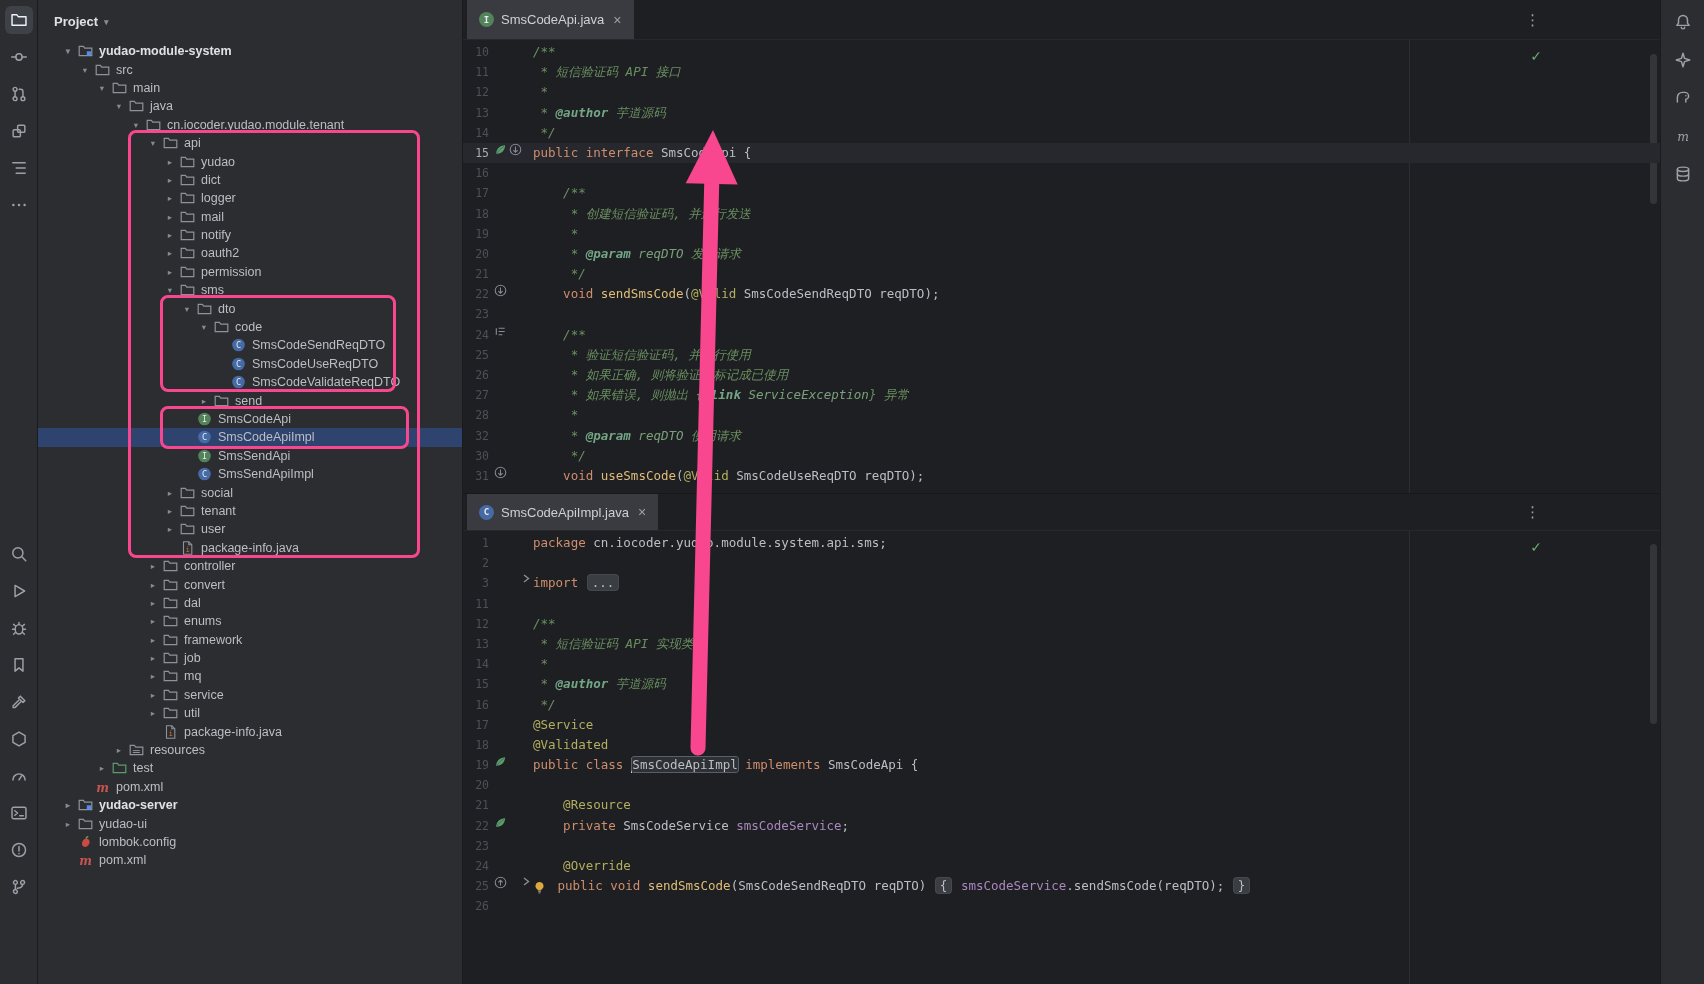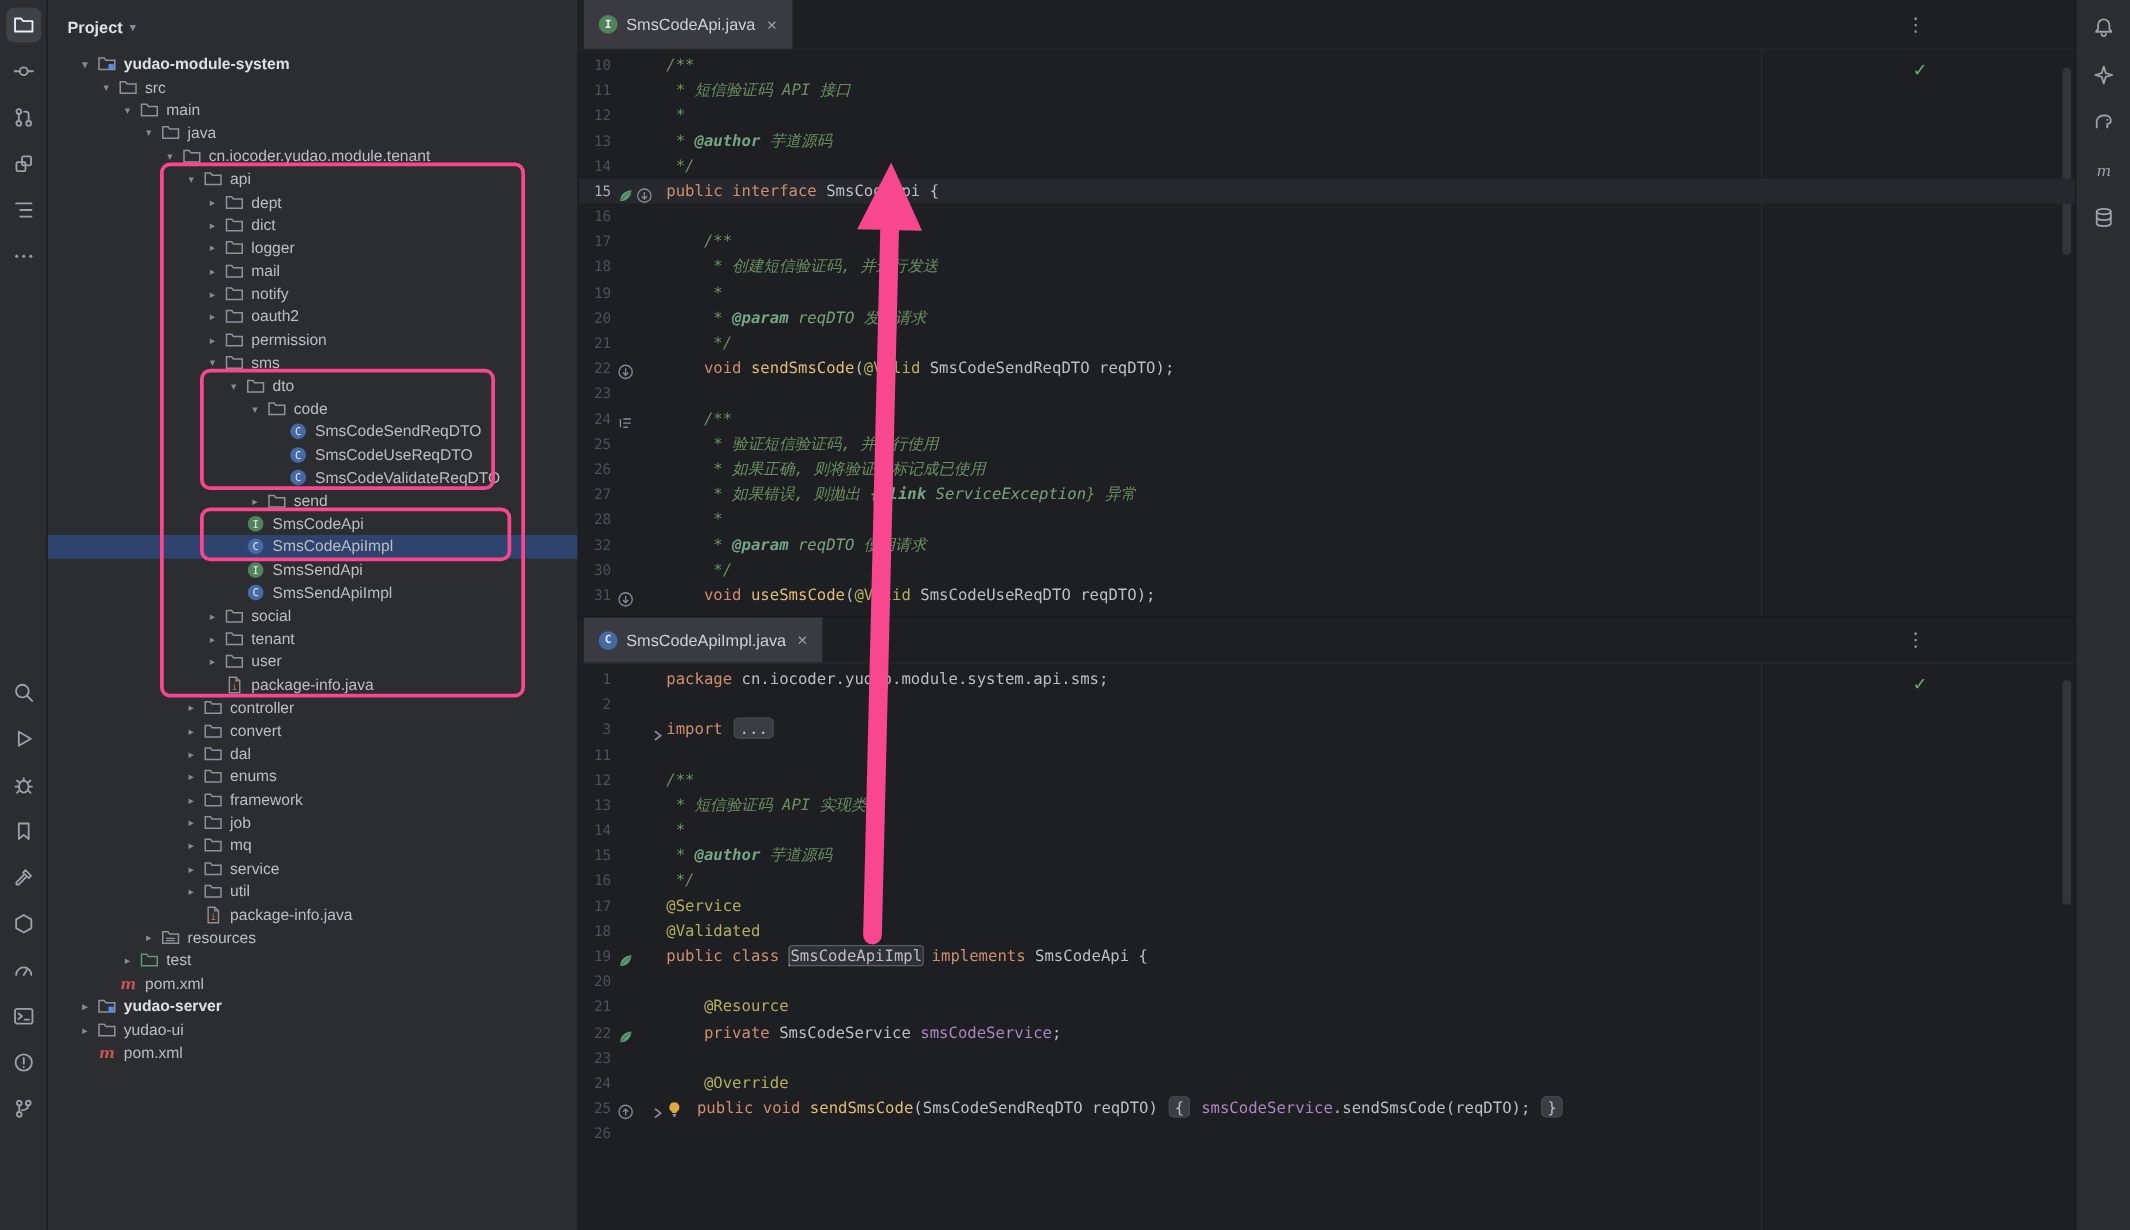--- a/index.html
+++ b/index.html
@@ -35,21 +35,21 @@
   .tab{position:absolute;left:4px;top:0;bottom:0;display:inline-flex;align-items:center;gap:7px;padding:0 12px;background:#393B40;color:#CED0D6;font-size:13px;cursor:pointer}
   .tab-ic{width:15px;height:15px;border-radius:50%;display:inline-flex;align-items:center;justify-content:center;font-size:9px;font-weight:bold;color:#E8EAED;font-family:"DejaVu Sans Mono",monospace;flex:none}
   .tab-ic.ifc{background:#52835A}
   .tab-ic.cls{background:#456AA6}
   .tab-close{color:#9DA0A8;font-size:14px;margin-left:2px;cursor:pointer}
   .tab-more{position:absolute;right:120px;top:50%;transform:translateY(-50%);color:#9DA0A8;font-size:15px;cursor:pointer}
   .code{position:absolute;left:0;right:0;bottom:0;font-family:"DejaVu Sans Mono",monospace;font-size:12.5px;line-height:20.2px;padding-top:2px;
         background:linear-gradient(to right,transparent 946px,#2B2D30 946px,#2B2D30 947px,transparent 947px)}
   .editor.top .code{top:40px}
   .editor.bottom .code{top:37px}
-  .code-line{display:flex;align-items:flex-end;height:20.2px}
+  .code-line{display:flex;align-items:flex-start;height:20.2px}
   .code-line.hl{background:#26282E}
   .ln{width:26px;flex:none;text-align:right;color:#4B5059;font-size:11.5px}
   .code-line.hl .ln{color:#A8ACB3}
   .gico{width:30px;flex:none;display:flex;gap:2px;padding-left:5px;align-items:center}
   .g-ic{display:inline-flex;align-items:center}
   .foldcol{width:14px;flex:none;display:inline-flex;justify-content:center;align-items:center}
   .src{white-space:pre}
   .tok-kw{color:#CF8E6D}
   .tok-pl{color:#BCBEC4}
   .tok-cm{color:#6A8F60;font-style:italic}
@@ -240,21 +240,21 @@
         </span>
         <span>api</span>
       </div>
       <div class="tree-row" style="padding-left: 124px;">
         <span class="chev">▸</span>
         <span class="t-icon">
           <svg width="17" height="16" viewBox="0 0 16 16" fill="none" stroke="#8E9299" stroke-width="1.2">
             <path d="M1.7 3.4h4.2l1.3 1.7h7.1v7.5H1.7z"></path>
           </svg>
         </span>
-        <span>dept</span>
+        <span>yudao</span>
       </div>
       <div class="tree-row" style="padding-left: 124px;">
         <span class="chev">▸</span>
         <span class="t-icon">
           <svg width="17" height="16" viewBox="0 0 16 16" fill="none" stroke="#8E9299" stroke-width="1.2">
             <path d="M1.7 3.4h4.2l1.3 1.7h7.1v7.5H1.7z"></path>
           </svg>
         </span>
         <span>dict</span>
       </div>
@@ -578,20 +578,30 @@
         <span>yudao-server</span>
       </div>
       <div class="tree-row" style="padding-left: 22px;">
         <span class="chev">▸</span>
         <span class="t-icon">
           <svg width="17" height="16" viewBox="0 0 16 16" fill="none" stroke="#8E9299" stroke-width="1.2">
             <path d="M1.7 3.4h4.2l1.3 1.7h7.1v7.5H1.7z"></path>
           </svg>
         </span>
         <span>yudao-ui</span>
+      </div>
+      <div class="tree-row" style="padding-left: 22px;">
+        <span class="chev"></span>
+        <span class="t-icon">
+          <svg width="17" height="16" viewBox="0 0 16 16">
+            <path d="M8.5 4.5C11 4.5 12.5 6.5 12 9c-.5 2.8-3.5 4.5-5.5 3.8C4.6 12.2 4 10 4.8 8 5.6 5.9 7 4.5 8.5 4.5Z" fill="#CB4B42"></path>
+            <path d="M8.5 4.5C8.8 3.2 9.6 2.6 10.8 2.5" stroke="#5C9C6E" stroke-width="1.3" fill="none"></path>
+          </svg>
+        </span>
+        <span>lombok.config</span>
       </div>
       <div class="tree-row" style="padding-left: 22px;">
         <span class="chev"></span>
         <span class="t-icon">
           <svg width="17" height="16" viewBox="0 0 16 16">
             <text x="8" y="12.5" text-anchor="middle" font-size="12" font-style="italic" font-weight="bold" fill="#C75450" font-family="DejaVu Serif,serif">m</text>
           </svg>
         </span>
         <span>pom.xml</span>
       </div>

